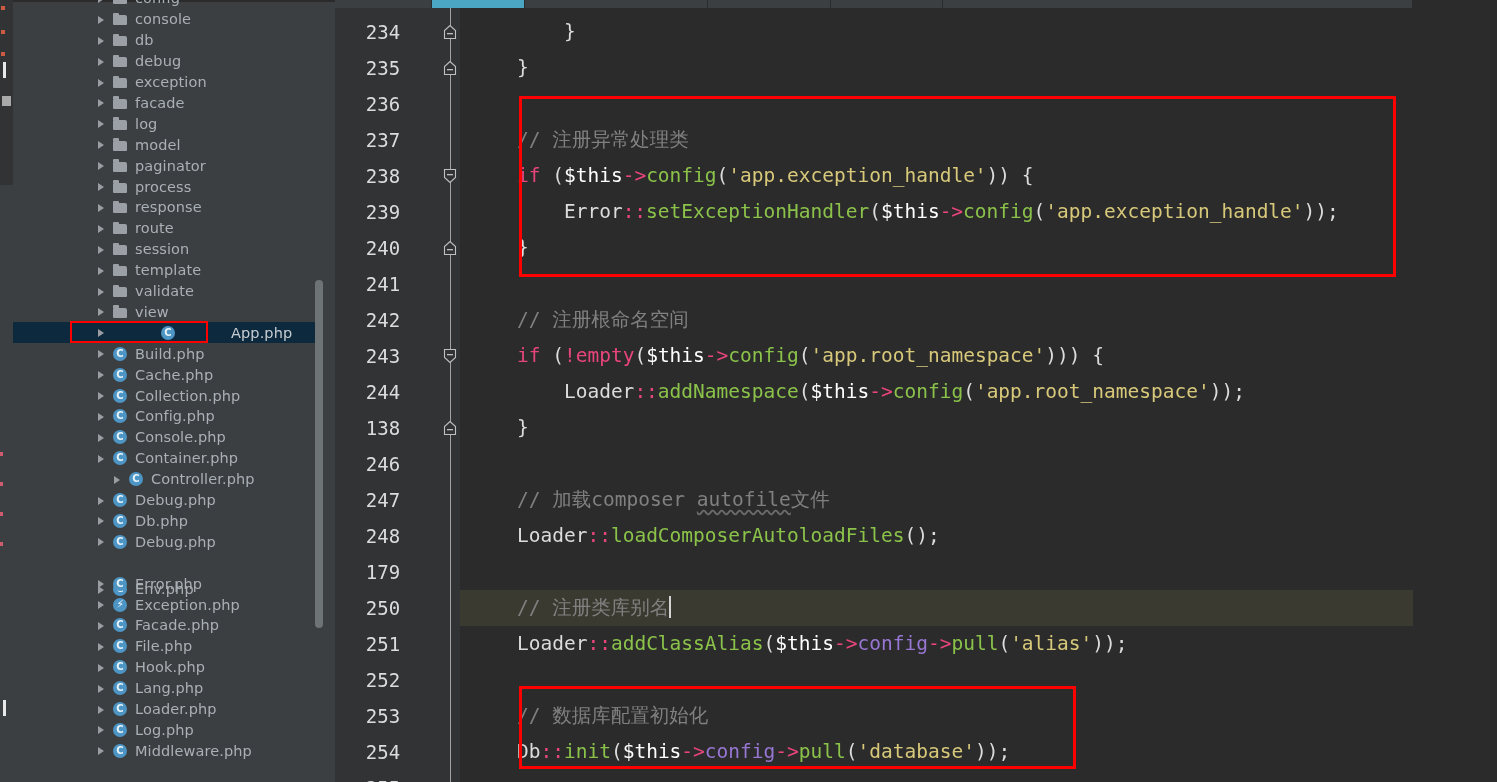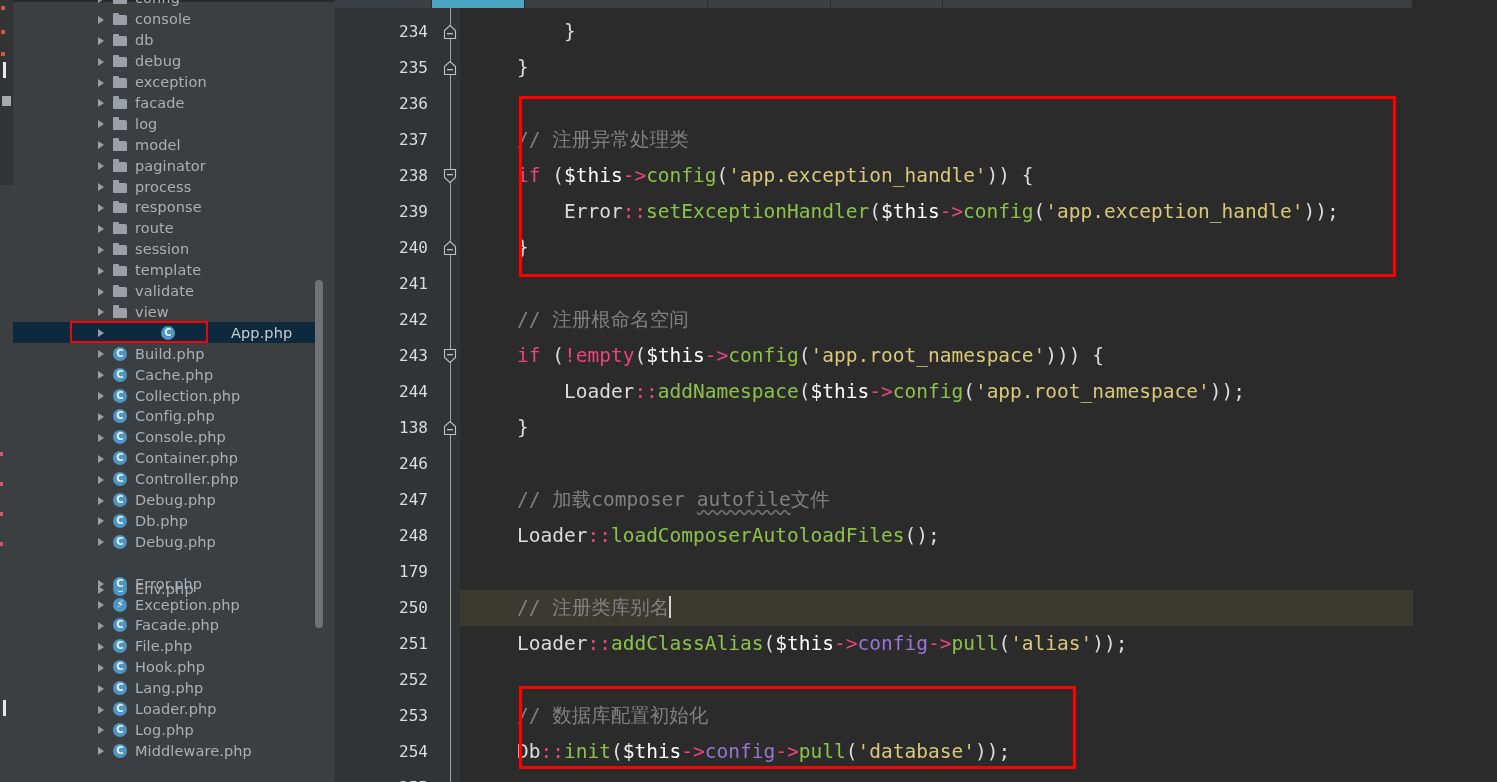--- a/index.html
+++ b/index.html
@@ -216,22 +216,22 @@
     position: absolute;
     left: 0; top: 8px;
     width: 105px;
     height: 774px;
     background: #313335;
   }
   .line-no {
     position: absolute;
     right: 12px;
     width: 90px;
-    text-align: right;
-    font-size: 16px;
+    text-align: center;
+    font-size: 19px;
     line-height: 36px;
     color: #dcdcdc;
     font-family: "DejaVu Sans Mono", monospace;
   }
   .foldcol {
     position: absolute;
     left: 105px; top: 8px;
     width: 20px; height: 774px;
     background: #313335;
   }
@@ -432,21 +432,21 @@
         <div class="tree-row" style="position: absolute; left: 0px; right: 0px; top: 445.8px;">
           <span class="tree-arrow"></span>
           <span class="ico ico-class"></span>
           <span class="tree-label">Container.php</span>
         </div>
         <div class="tree-row" style="position: absolute; left: 0px; right: 0px; top: 424.9px;">
           <span class="tree-arrow"></span>
           <span class="ico ico-class"></span>
           <span class="tree-label">Console.php</span>
         </div>
-        <div class="tree-row" style="position: absolute; left: 0px; right: 0px; top: 466.7px;">
+        <div class="tree-row" style="position: absolute; left: 16px; right: 0px; top: 466.7px;">
           <span class="tree-arrow"></span>
           <span class="ico ico-class"></span>
           <span class="tree-label">Controller.php</span>
         </div>
         <div class="tree-row" style="position: absolute; left: 0px; right: 0px; top: 487.6px;">
           <span class="tree-arrow"></span>
           <span class="ico ico-class"></span>
           <span class="tree-label">Debug.php</span>
         </div>
         <div class="tree-row" style="position: absolute; left: 0px; right: 0px; top: 508.5px;">

